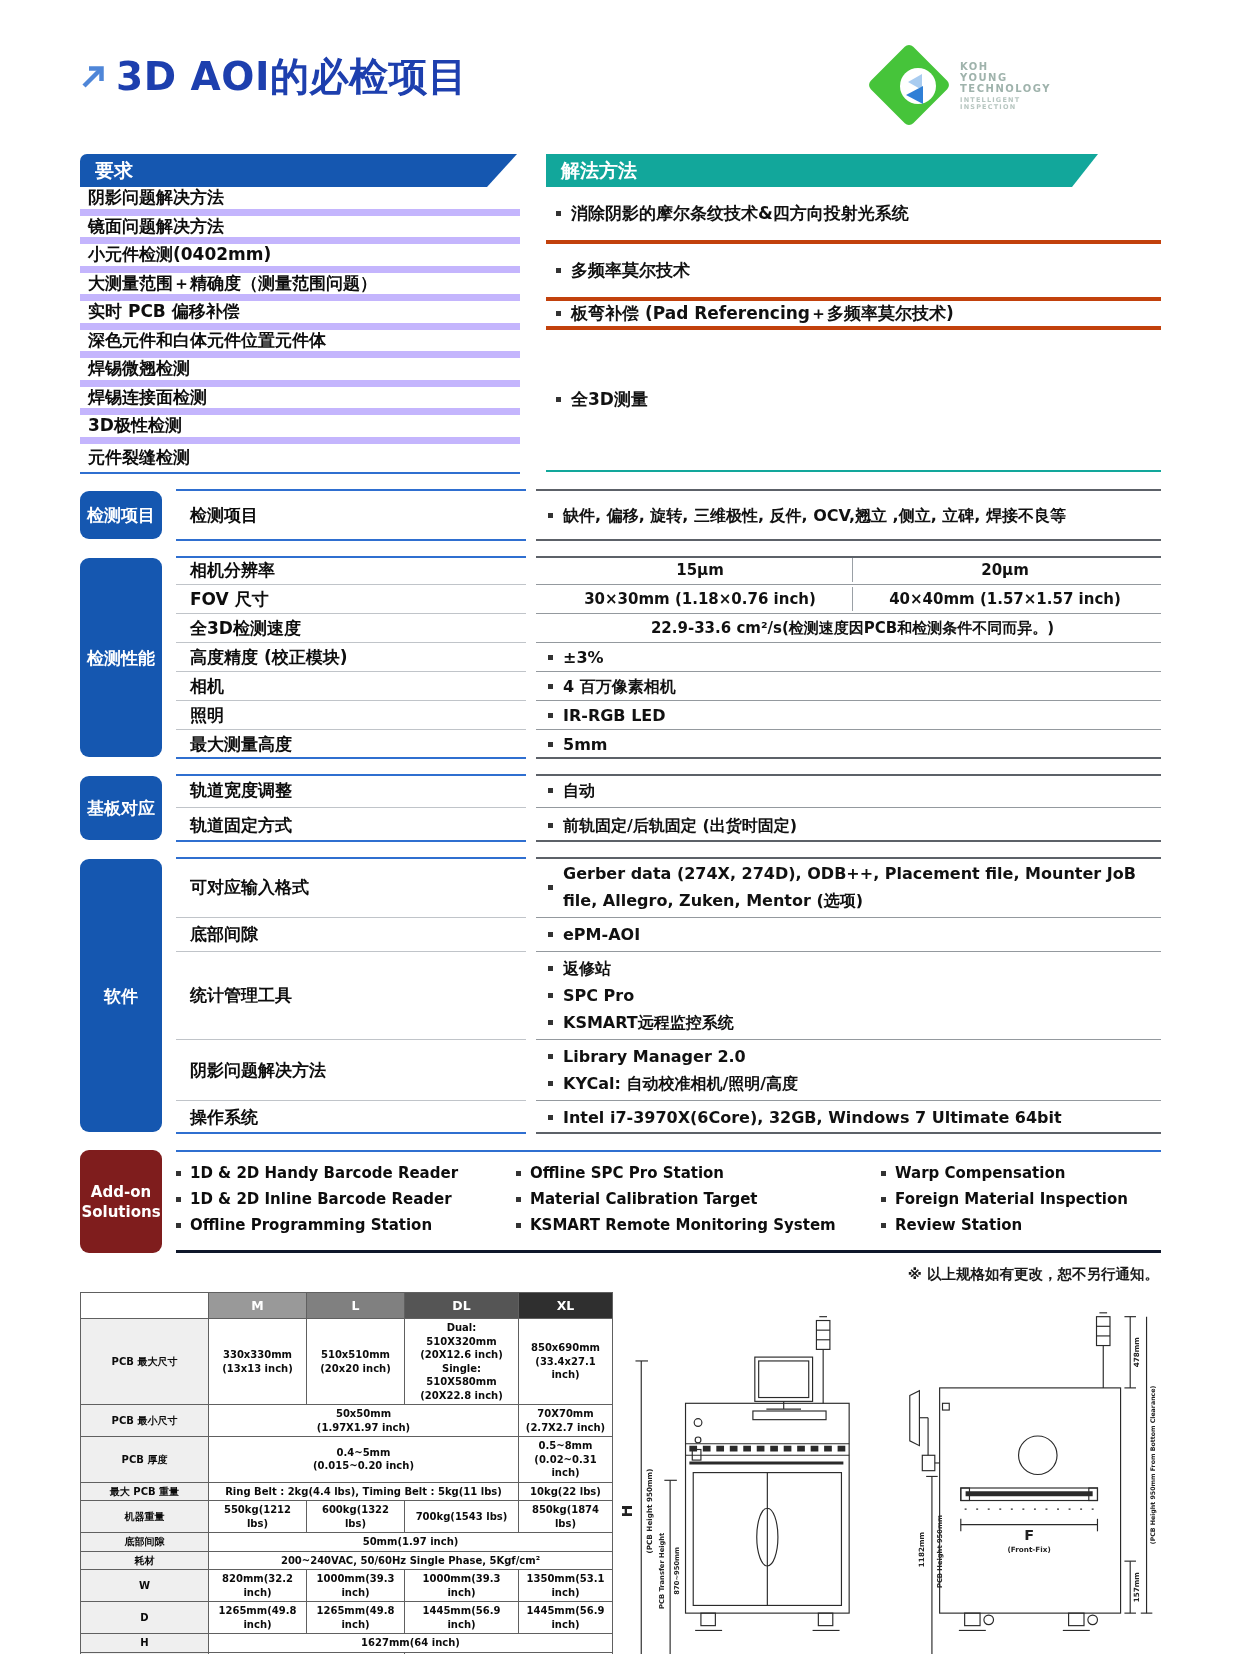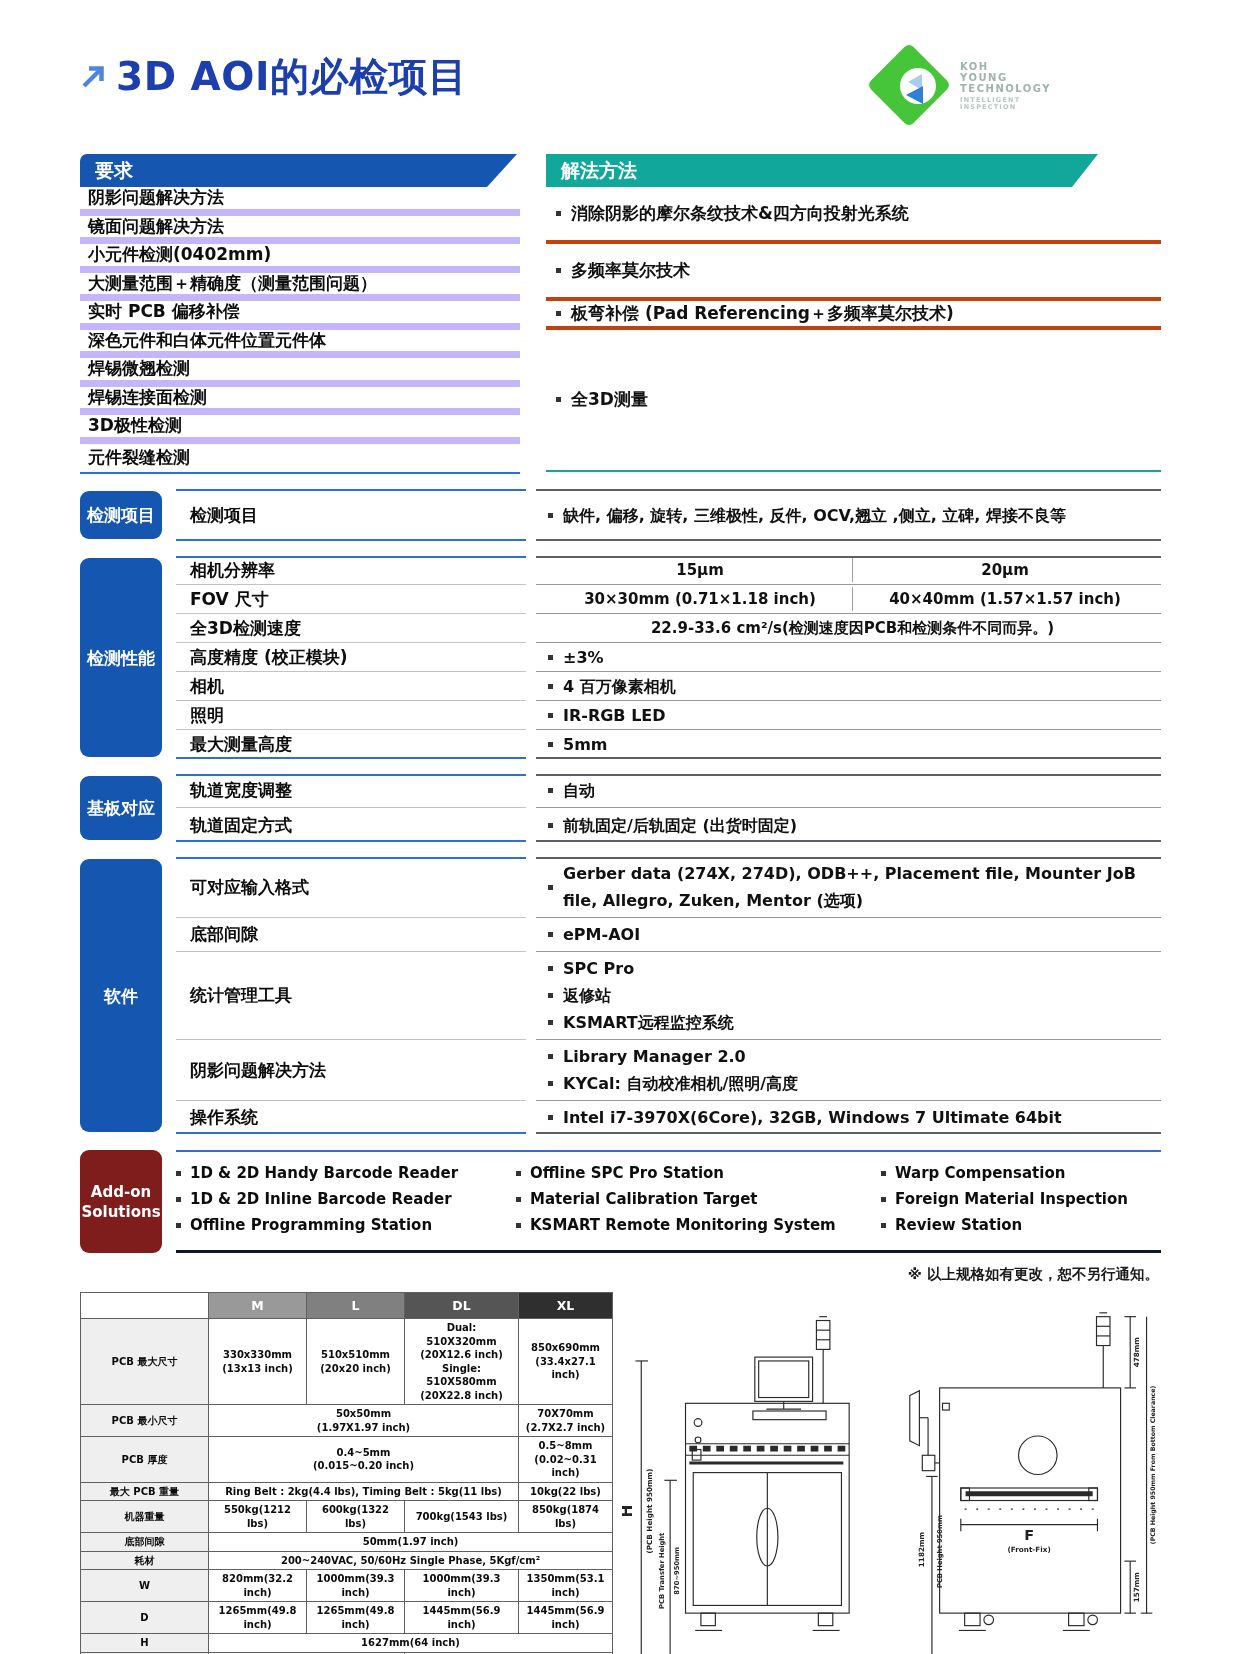--- a/index.html
+++ b/index.html
@@ -189,21 +189,21 @@
               <div class="val-cols">
                 <div class="val-c">15μm</div>
                 <div class="val-div"></div>
                 <div class="val-c">20μm</div>
               </div>
             </div>
             <div class="sec-name">FOV 尺寸</div>
             <div class="sec-spacer"></div>
             <div class="sec-val">
               <div class="val-cols">
-                <div class="val-c">30×30mm (0.71×1.18 inch)</div>
+                <div class="val-c">30×30mm (1.18×0.76 inch)</div>
                 <div class="val-div"></div>
                 <div class="val-c">40×40mm (1.57×1.57 inch)</div>
               </div>
             </div>
             <div class="sec-name">全3D检测速度</div>
             <div class="sec-spacer"></div>
             <div class="sec-val">
               <div class="val-center">22.9-33.6 cm²/s(检测速度因PCB和检测条件不同而异。)</div>
             </div>
             <div class="sec-name">高度精度 (校正模块)</div>
@@ -286,25 +286,25 @@
               <div class="bullet-line">
                 <span class="bullet-sq"></span>
                 <span>ePM-AOI</span>
               </div>
             </div>
             <div class="sec-name">统计管理工具</div>
             <div class="sec-spacer"></div>
             <div class="sec-val">
               <div class="bullet-line">
                 <span class="bullet-sq"></span>
+                <span>返修站</span>
+              </div>
+              <div class="bullet-line">
+                <span class="bullet-sq"></span>
                 <span>SPC Pro</span>
-              </div>
-              <div class="bullet-line">
-                <span class="bullet-sq"></span>
-                <span>返修站</span>
               </div>
               <div class="bullet-line">
                 <span class="bullet-sq"></span>
                 <span>KSMART远程监控系统</span>
               </div>
             </div>
             <div class="sec-name">阴影问题解决方法</div>
             <div class="sec-spacer"></div>
             <div class="sec-val">
               <div class="bullet-line">

